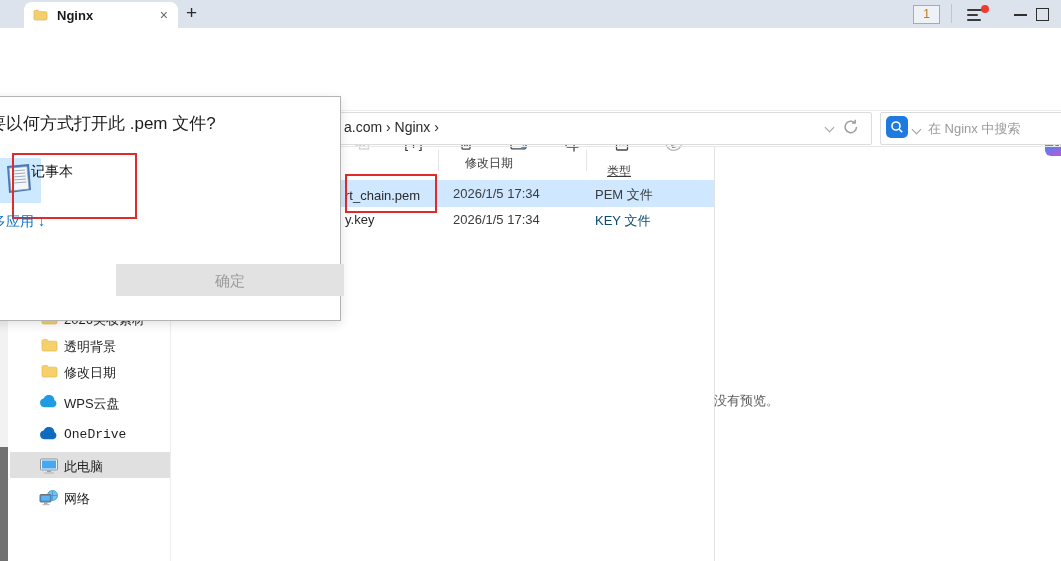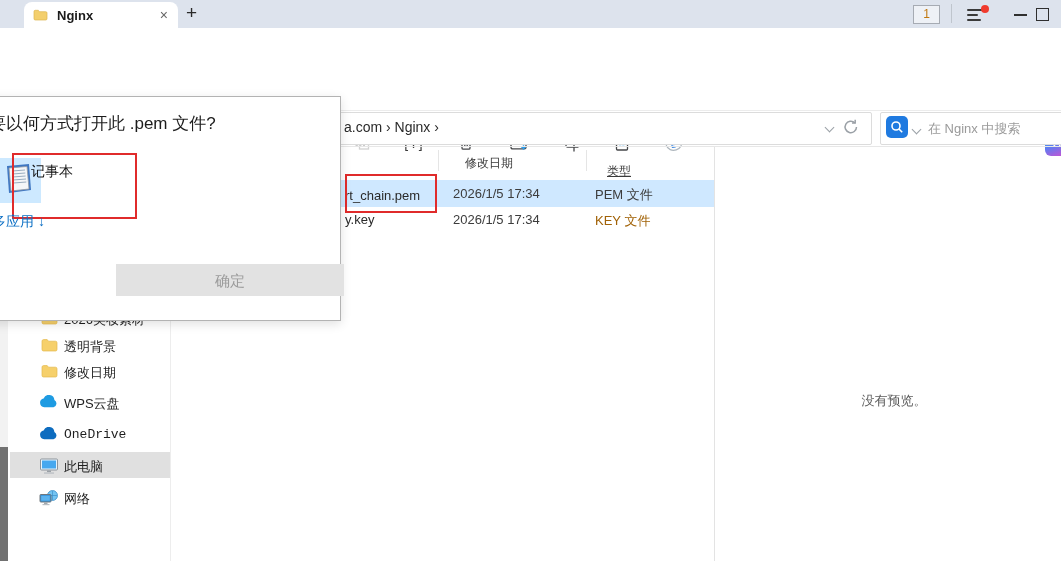--- a/index.html
+++ b/index.html
@@ -48,21 +48,21 @@
   .s-chev{left:913px;top:126px;}
   .sinput{left:926px;top:117px;width:125px;height:20px;border:none;outline:none;font-size:13px;color:#333;
           font-family:"Liberation Sans","DejaVu Sans",sans-serif;}
   .sinput::placeholder{color:#9a9a9a;}
   
   .vline{background:#e5e5e5;width:1px;}
   .colhead{font-size:12px;color:#3a3a3a;margin-left:12px;}
   .rowsel{left:171px;top:180px;width:543px;height:27px;background:#cfe8ff;}
   .celltxt{font-size:13px;color:#2a2a2a;white-space:nowrap;}
   .redbox{border:2px solid #e02b2b;z-index:6;}
-  .preview-empty{left:714px;top:392px;width:300px;text-align:center;font-size:13px;color:#5c5c5c;margin-left:30px;}
+  .preview-empty{left:714px;top:392px;width:300px;font-size:13px;color:#5c5c5c;}
   
   .sbitem{left:10px;width:160px;height:26px;}
   .sbitem .sbic{position:absolute;left:28px;top:6px;width:22px;display:flex;justify-content:center;}
   .sbitem .sblab{position:absolute;left:54px;top:6px;font-size:13px;color:#1f1f1f;white-space:nowrap;}
   .sbsel{background:#e0e0e0;}
   .stripL{left:0;top:319px;width:8px;height:128px;background:#f2f2f2;}
   .stripD{left:0;top:447px;width:8px;height:114px;background:#717171;}
   
   .dialog{left:-62px;top:96px;width:401px;height:223px;background:#fff;border:1px solid #b3b3b3;
           box-shadow:0 3px 10px rgba(0,0,0,.12);z-index:10;}
@@ -214,21 +214,21 @@
 <span class="abs colhead" style="left:453px;top:155px;">修改日期</span>
 <span class="abs colhead" style="left:595px;top:163px;text-decoration:underline;">类型</span>
 
 <div class="abs rowsel"></div>
 <span class="abs celltxt" style="left:345px;top:188px;">rt_chain.pem</span>
 <span class="abs celltxt" style="left:453px;top:186px;color:#3c3c3c;">2026/1/5 17:34</span>
 <span class="abs celltxt" style="left:595px;top:186px;color:#3c3c3c;">PEM 文件</span>
 
 <span class="abs celltxt" style="left:345px;top:212px;">y.key</span>
 <span class="abs celltxt" style="left:453px;top:212px;color:#3c3c3c;">2026/1/5 17:34</span>
-<span class="abs celltxt" style="left:595px;top:212px;color:#a16207;">KEY 文件</span>
+<span class="abs celltxt" style="left:595px;top:212px;color:#0c4a6e;">KEY 文件</span>
 
 <div class="abs redbox" style="left:345px;top:174px;width:88px;height:35px;"></div>
 
 <div class="abs preview-empty">没有预览。</div>
 
 <div class="abs sbitem" style="top:305px;">
   <span class="sbic">
       <svg width="17" height="14" viewBox="0 0 17 14">
         <path d="M1 3.2Q1 1.6 2.6 1.6h3.6l1.3 1.6h7Q16 3.2 16 4.8v6.6q0 1.6-1.5 1.6h-12Q1 13 1 11.4z" fill="#f6d06b" stroke="#e4b94e" stroke-width="0.7"></path>
       </svg>

